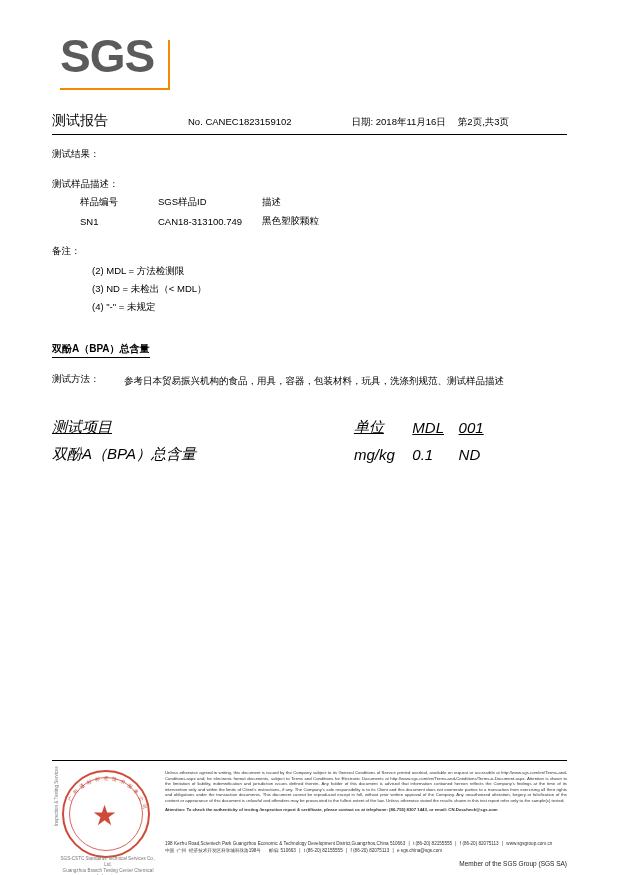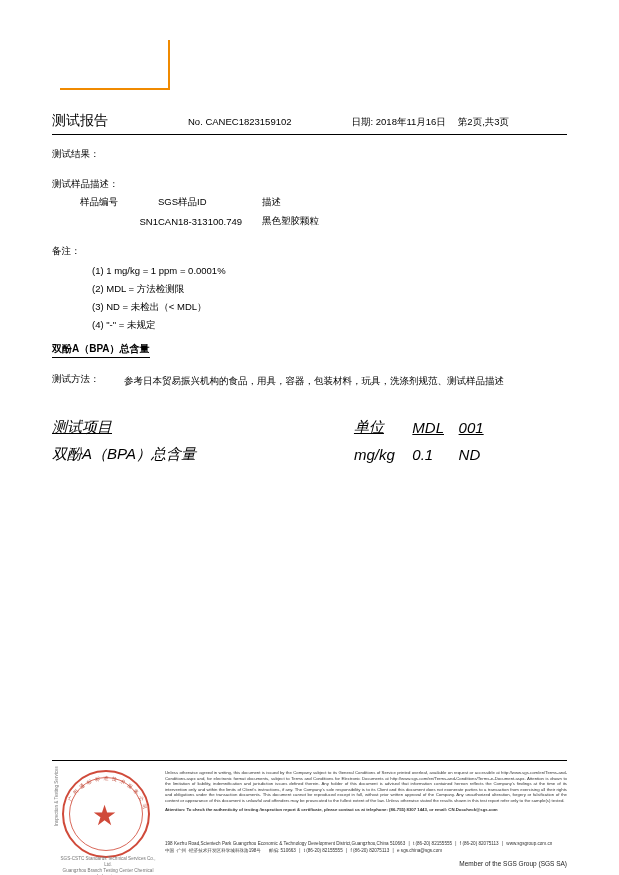--- a/index.html
+++ b/index.html
@@ -118,21 +118,21 @@
     padding: 0 0 6px 0;
     white-space: nowrap;
   }
   .samp-table td {
     padding: 0;
     white-space: nowrap;
   }
   .col-no { width: 78px; margin-left: 34px; }
   .col-id { width: 104px; }
   .col-desc { width: 140px; }
-  .cell-center { text-align: right; }
+  .cell-center { text-align: left; }
 
   .lbl-remark { left: 52px; top: 243px; }
   .remark-list {
     position: absolute;
     left: 92px;
     top: 262px;
     font-size: 9.5px;
     line-height: 18px;
   }
   .remark-list div { white-space: nowrap; }
@@ -293,20 +293,23 @@
     font-size: 6.5px;
     color: #222;
     white-space: nowrap;
   }
 </style>
 </head>
 <body>
 
 <div class="page">
 
+  <div class="logo-wrap">
+    <div class="logo-text">SGS</div>
+  </div>
   <div class="logo-rule"></div>
   <div class="logo-rule2"></div>
 
   <div class="title-row">
     <div class="doc-title">测试报告</div>
     <div class="doc-no">No. CANEC1823159102</div>
     <div class="doc-date">日期: 2018年11月16日</div>
     <div class="doc-page">第2页,共3页</div>
   </div>
   <div class="hdr-rule"></div>
@@ -327,21 +330,20 @@
       <tr>
         <td class="cell-center">SN1</td>
         <td>CAN18-313100.749</td>
         <td>黑色塑胶颗粒</td>
       </tr>
     </tbody>
   </table>
 
   <div class="blk lbl-remark">备注：</div>
   <div class="remark-list">
-    <div>(1) 1 mg/kg = 1 ppm = 0.0001%</div>
     <div>(2) MDL = 方法检测限</div>
     <div>(3) ND = 未检出（&lt; MDL）</div>
     <div>(4) "-" = 未规定</div>
   </div>
 
   <div class="sec-head">双酚A（BPA）总含量</div>
 
   <div class="blk lbl-method">测试方法：</div>
   <div class="method-body">
     <div>参考日本贸易振兴机构的食品，用具，容器，包装材料，玩具，洗涤剂规范、测试样品描述</div>

